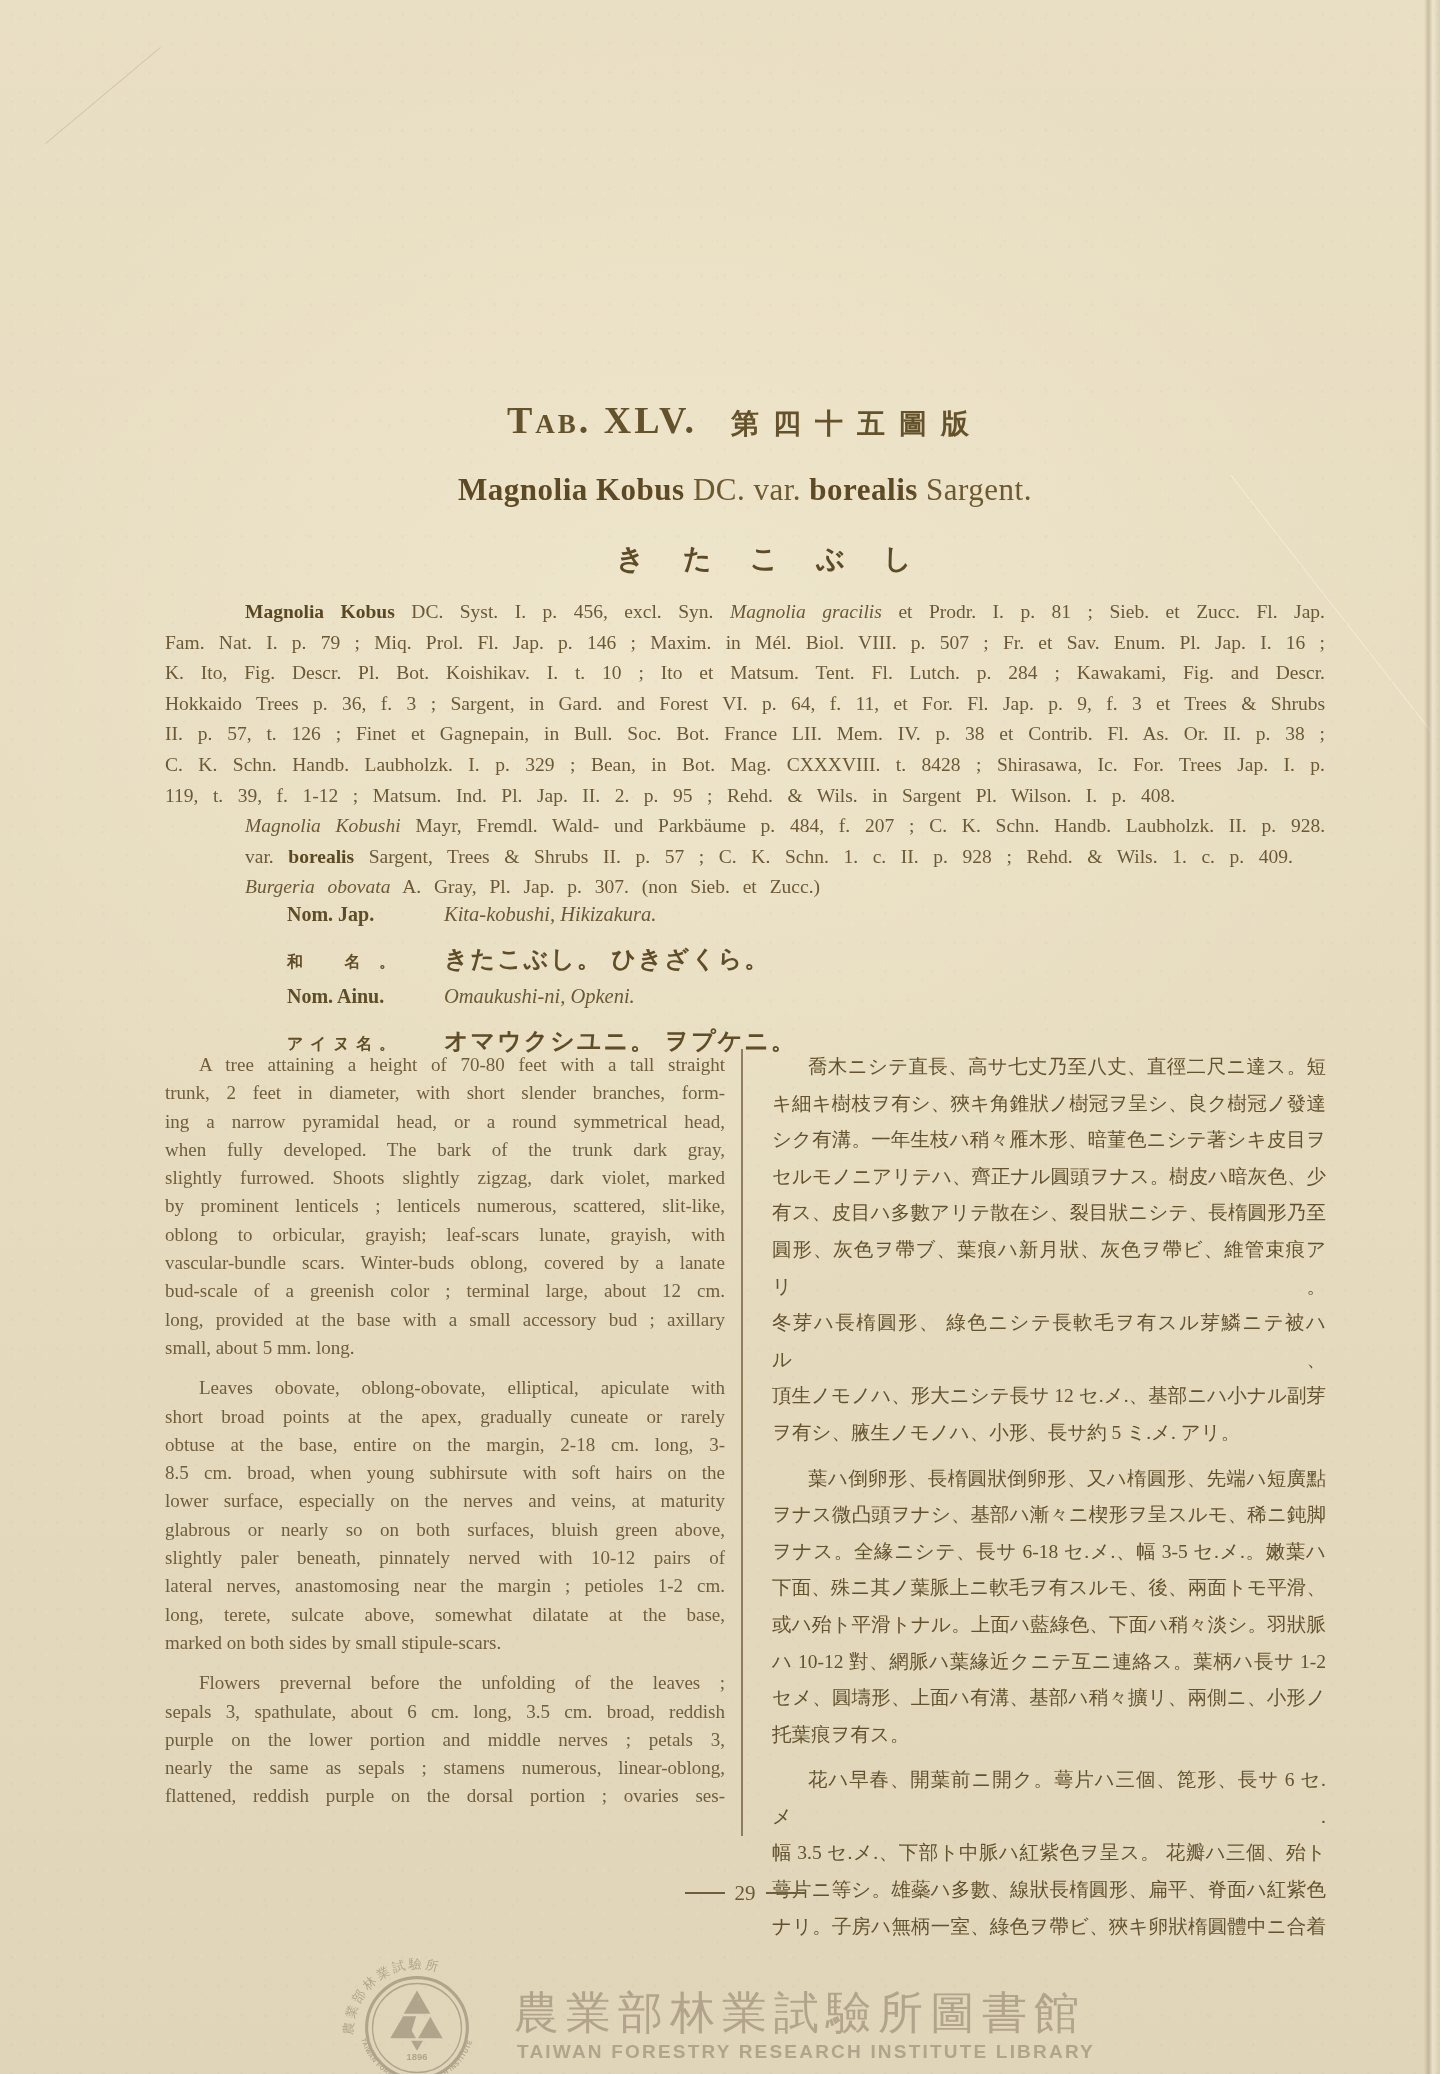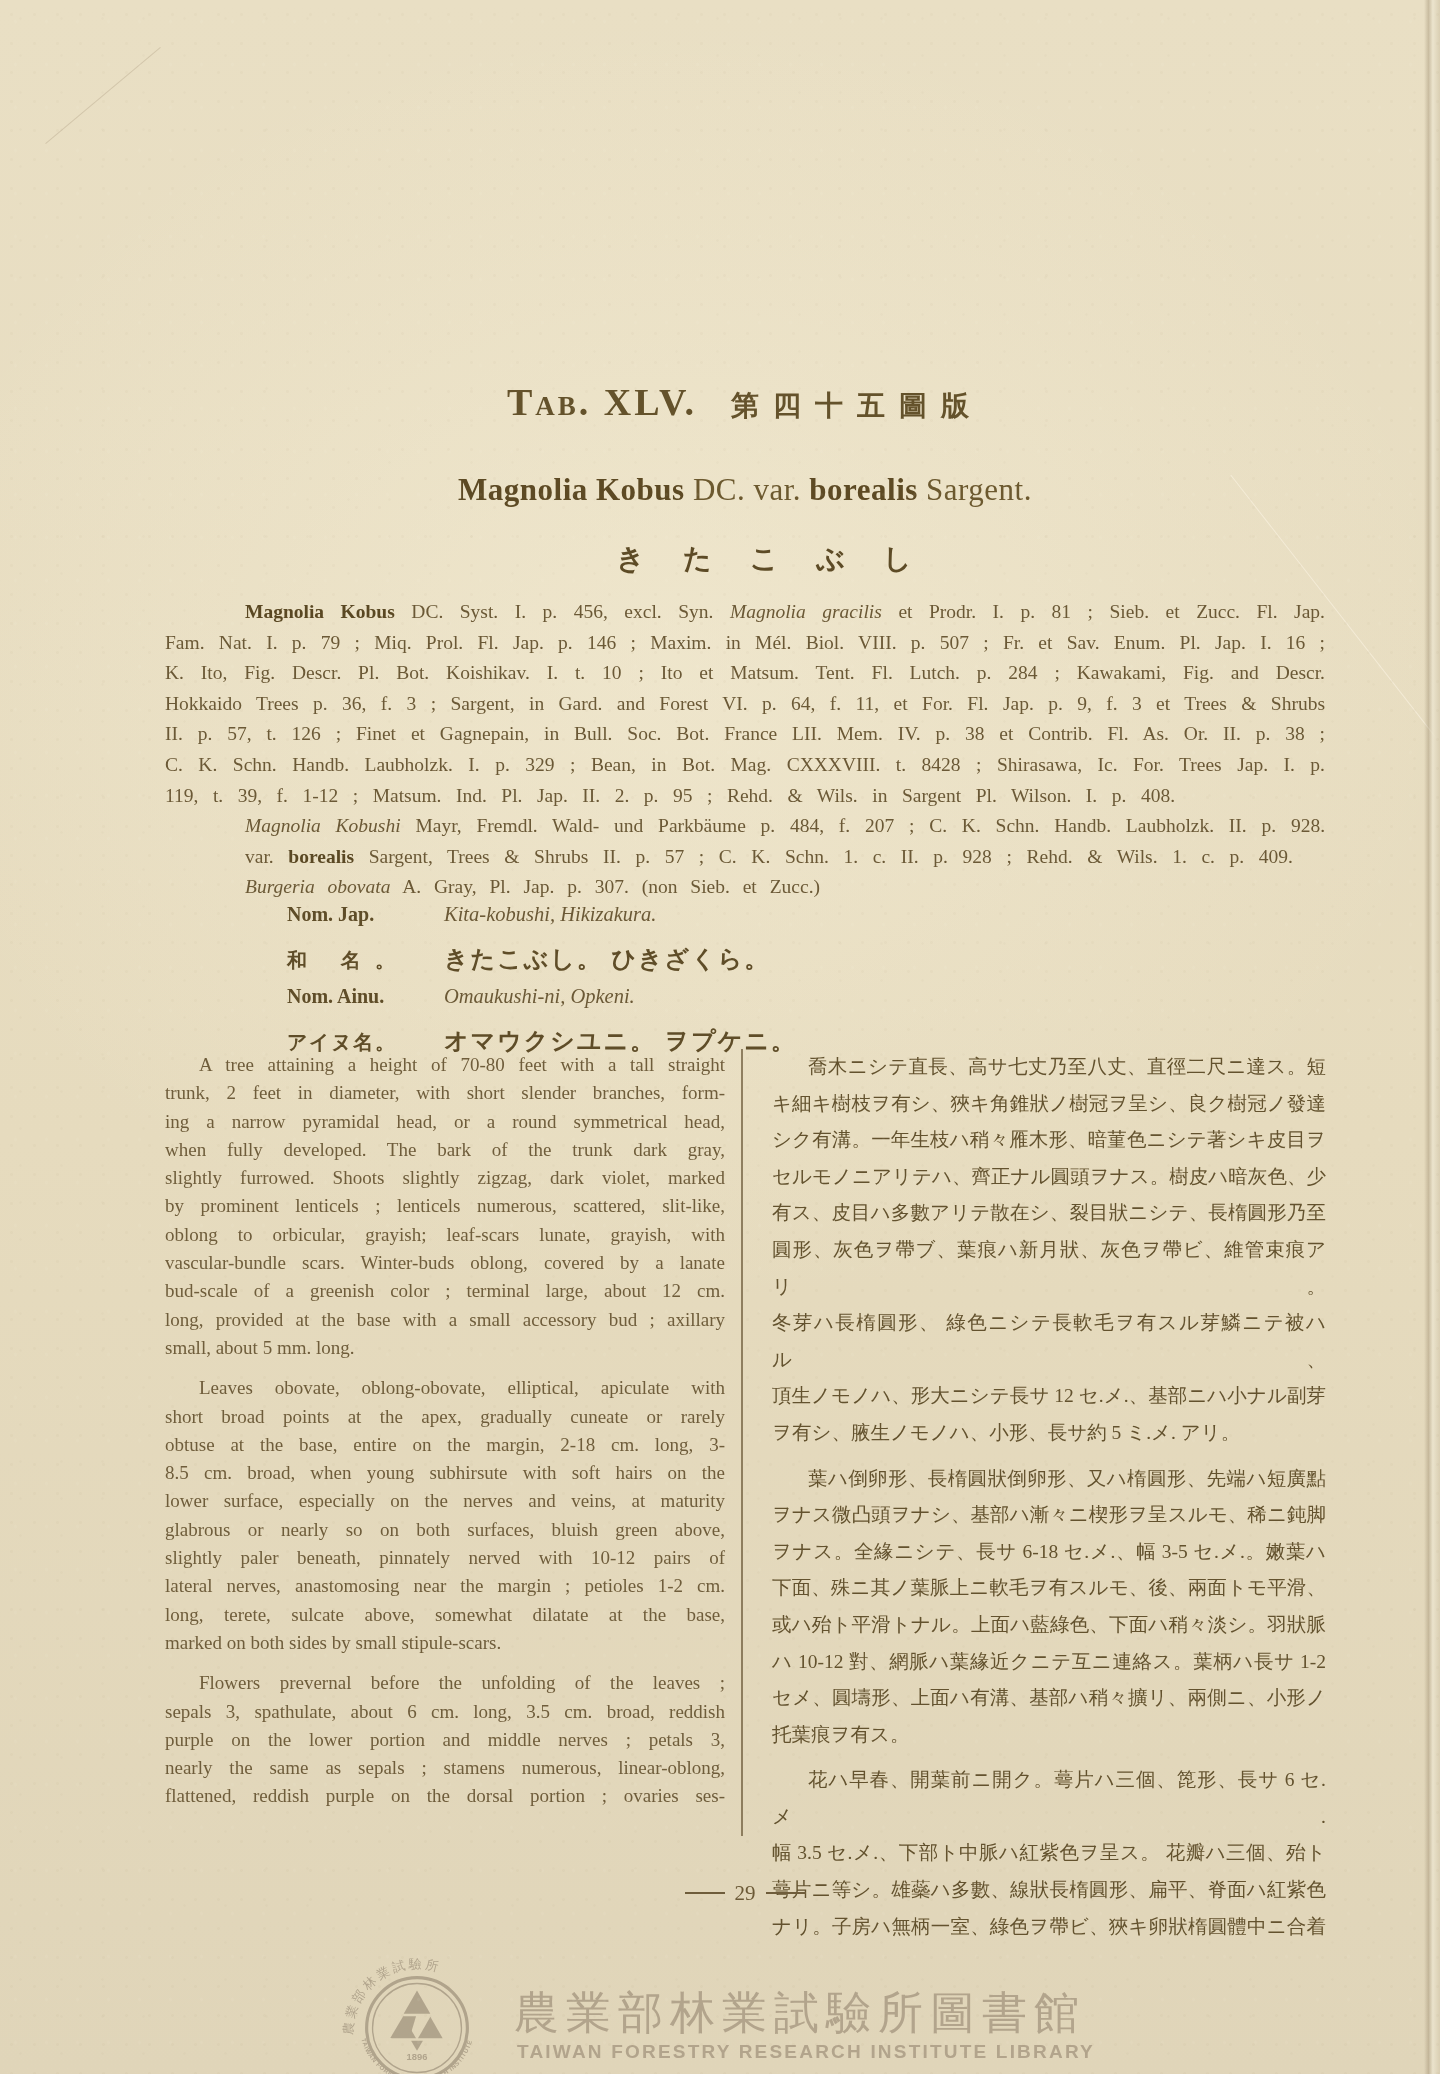--- a/index.html
+++ b/index.html
@@ -10,42 +10,42 @@
       linear-gradient(180deg,#e9dfc4 0%,#e6dbbe 55%,#e0d5b9 100%);}
   #page::after{content:"";position:absolute;inset:0;pointer-events:none;opacity:.55;
     background-image:
       radial-gradient(rgba(122,102,62,.07) 1px, transparent 1.6px),
       radial-gradient(rgba(122,102,62,.05) 1px, transparent 1.6px),
       radial-gradient(rgba(255,255,240,.10) 1px, transparent 1.6px);
     background-size:23px 29px,41px 37px,31px 43px;}
   .abs{position:absolute;}
   .centered{left:50px;width:1390px;text-align:center;}
   
-  #plate-title{top:380px;color:#64522b;}
+  #plate-title{top:398px;color:#64522b;}
   #plate-title .latin{font-size:38px;font-weight:700;font-variant:small-caps;letter-spacing:3px;}
   #plate-title .cjk{font-size:28px;font-weight:700;letter-spacing:14px;margin-left:34px;font-family:"Liberation Sans",sans-serif;}
   #species-title{top:472px;font-size:31px;color:#6c592f;letter-spacing:.5px;}
   #species-title .b{font-weight:700;color:#5d4a24;}
   #kana-title{top:540px;font-size:28px;font-weight:700;letter-spacing:38px;padding-left:38px;
     color:#5d4b26;font-family:"Liberation Sans",sans-serif;}
   
   #synonymy{top:597px;left:165px;width:1160px;font-size:19.5px;line-height:30.6px;color:#6b5936;}
   
   .ln{white-space:normal;}
   .j{text-align:justify;text-align-last:justify;}
   #synonymy .ind{text-indent:80px;}
   .b{font-weight:700;color:#5a4823;}
   .i{font-style:italic;}
   
   #names{top:903px;left:287px;width:860px;color:#5f4d28;}
   .nrow{height:40px;}
   .nrow.r3gap{margin-top:2px;}
   .nlabel{display:inline-block;width:108px;vertical-align:baseline;}
   .lat .nlabel{font-weight:700;font-size:20px;}
-  .cjk .nlabel{font-weight:700;font-size:20px;text-align:justify;text-align-last:justify;font-family:"Liberation Sans",sans-serif;}
+  .cjk .nlabel{font-weight:700;font-size:16px;text-align:justify;text-align-last:justify;font-family:"Liberation Sans",sans-serif;}
   .nvalue{margin-left:49px;}
   .lat .nvalue{font-style:italic;font-size:20.5px;color:#6b5936;}
   .cjk .nvalue{font-weight:700;font-size:24px;letter-spacing:2px;font-family:"Liberation Sans",sans-serif;}
   
   #col-en{top:1051px;left:165px;width:560px;font-size:19px;line-height:28.3px;color:#6f5d3b;overflow:hidden;}
   #col-en .ind{text-indent:34px;}
   #col-en .para+.para{margin-top:12px;}
   #col-ja{top:1049px;left:772px;width:554px;font-size:19.5px;line-height:36.6px;color:#63522e;overflow:hidden;}
   #col-ja .ind{text-indent:36px;}
   #col-ja .para+.para{margin-top:9px;}

